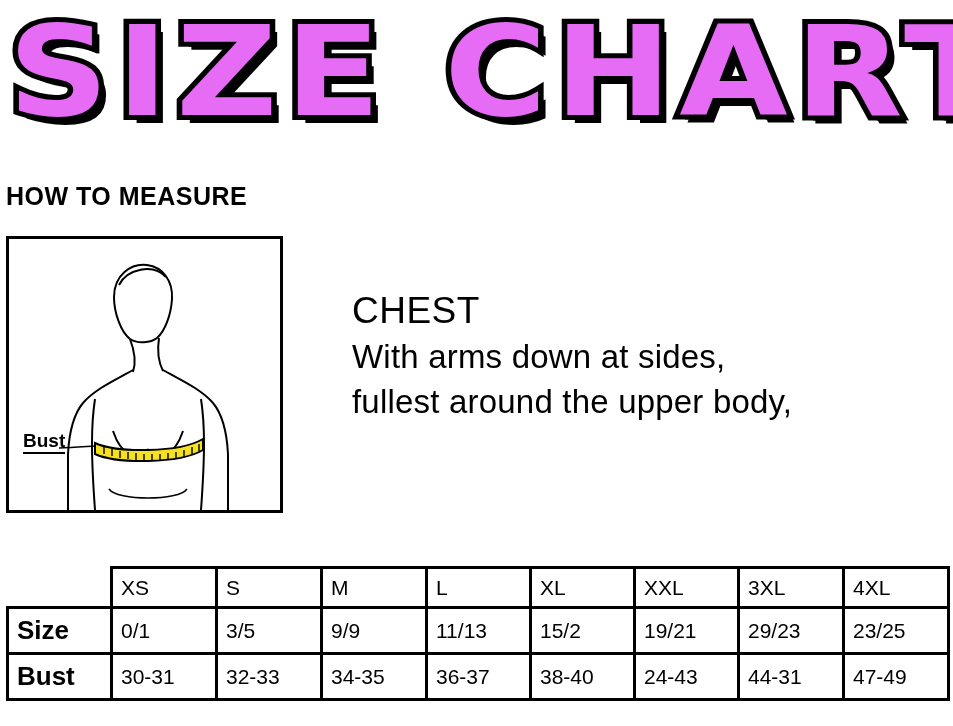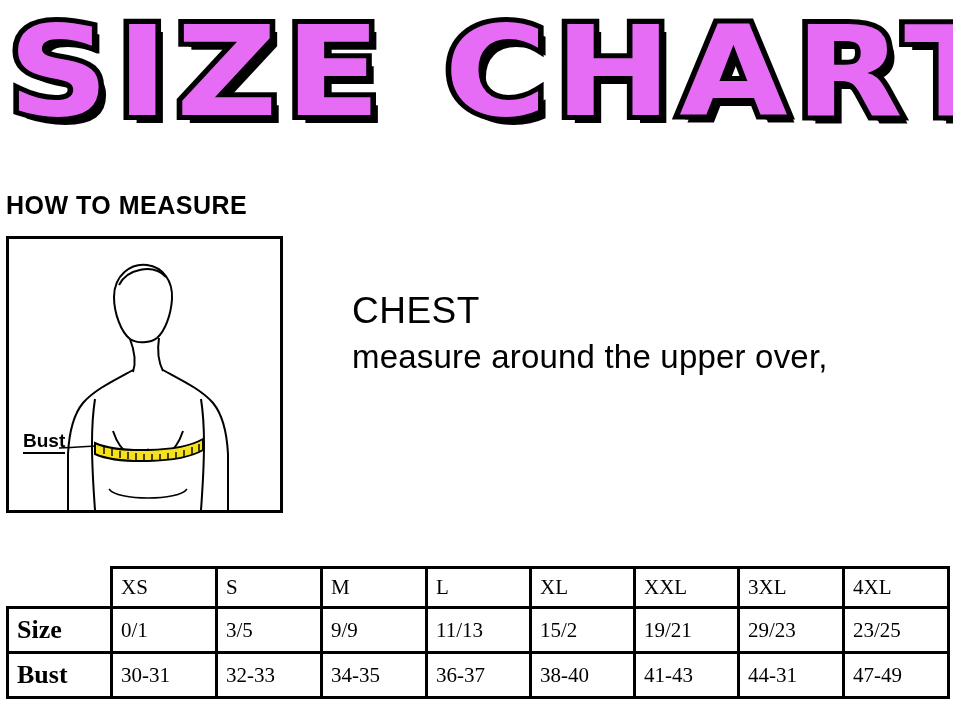--- a/index.html
+++ b/index.html
@@ -41,21 +41,21 @@
       6px 7px 0 #000000;
     transform: scaleX(1.25) scaleY(1.12);
     transform-origin: left center;
     white-space: nowrap;
   }
 
   
   .howto {
     position: absolute;
     left: 6px;
-    top: 191px;
+    top: 182px;
     font-family: "Liberation Sans", sans-serif;
     font-weight: bold;
     font-size: 25px;
     letter-spacing: 0.5px;
   }
 
   
   .figure-box {
     position: absolute;
     left: 6px;
@@ -111,21 +111,21 @@
     top: 566px;
     width: 941px;
   }
   table.sizetable {
     border-collapse: collapse;
     table-layout: fixed;
     width: 941px;
   }
   table.sizetable td, table.sizetable th {
     border: 3px solid #000000;
-    font-family: Liberation Serif, serif;
+    font-family: Liberation Sans, sans-serif;
     font-size: 21px;
     text-align: left;
     padding: 6px 0 6px 8px;
     height: 40px;
     box-sizing: border-box;
     vertical-align: middle;
     font-weight: normal;
   }
   table.sizetable td.rowhead, table.sizetable th.rowhead {
     font-weight: bold;
@@ -189,21 +189,22 @@
       </g>
     </g>
 
     <path d="M50 209 C62 209, 72 208, 86 207" fill="none" stroke="#000000" stroke-width="1.5"></path>
   </svg>
   <div class="bust-label">Bust</div>
 </div>
 
 <div class="desc">
   <div class="desc-title">CHEST</div>
-  <div class="desc-body">measure around the upper over,</div>
+  <div class="desc-body">With arms down at sides,</div>
+  <div class="desc-body">fullest around the upper body,</div>
 </div>
 
 <div class="table-wrap">
   <table class="sizetable">
     <colgroup>
       <col style="width:104px">
       <col style="width:105px">
         <col style="width:105px">
         <col style="width:105px">
       <col style="width:104px">
@@ -237,19 +238,19 @@
         <td>29/23</td>
         <td>23/25</td>
       </tr>
       <tr>
         <td class="rowhead">Bust</td>
         <td>30-31</td>
         <td>32-33</td>
         <td>34-35</td>
         <td>36-37</td>
         <td>38-40</td>
-        <td>41-43</td>
+        <td>24-43</td>
         <td>44-31</td>
         <td>47-49</td>
       </tr>
     </tbody>
   </table>
 </div>
 
 </body></html>

